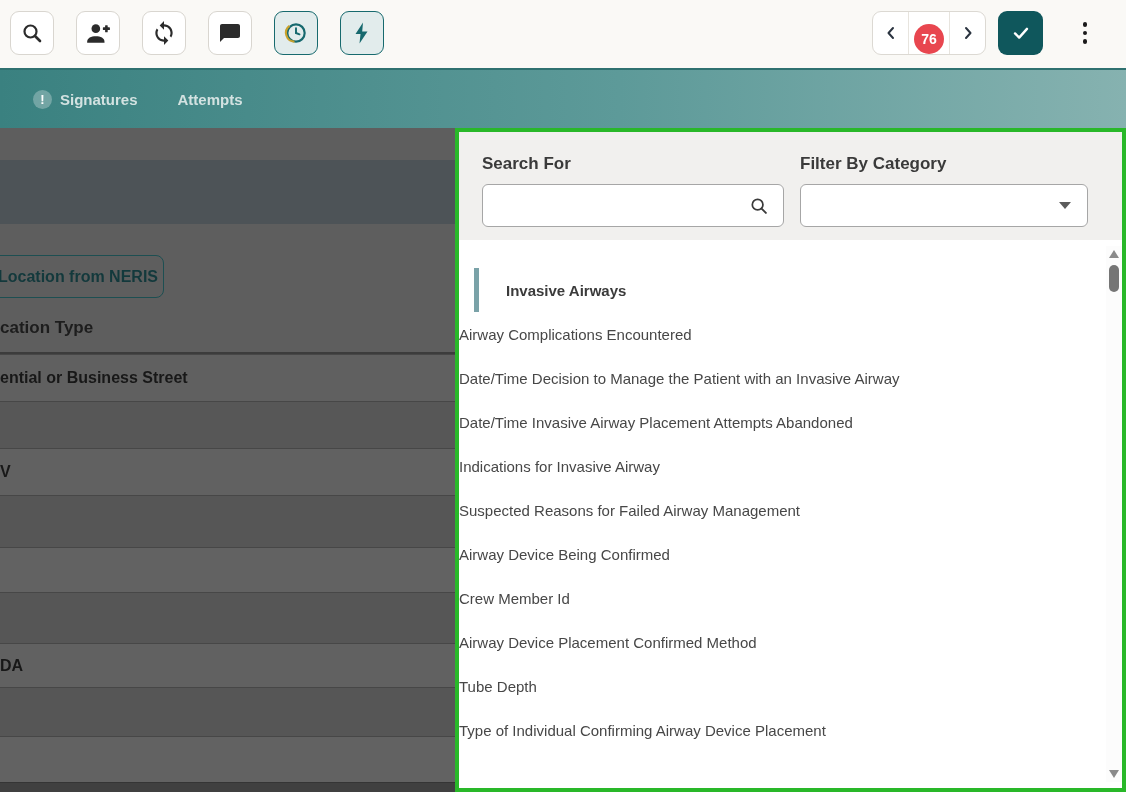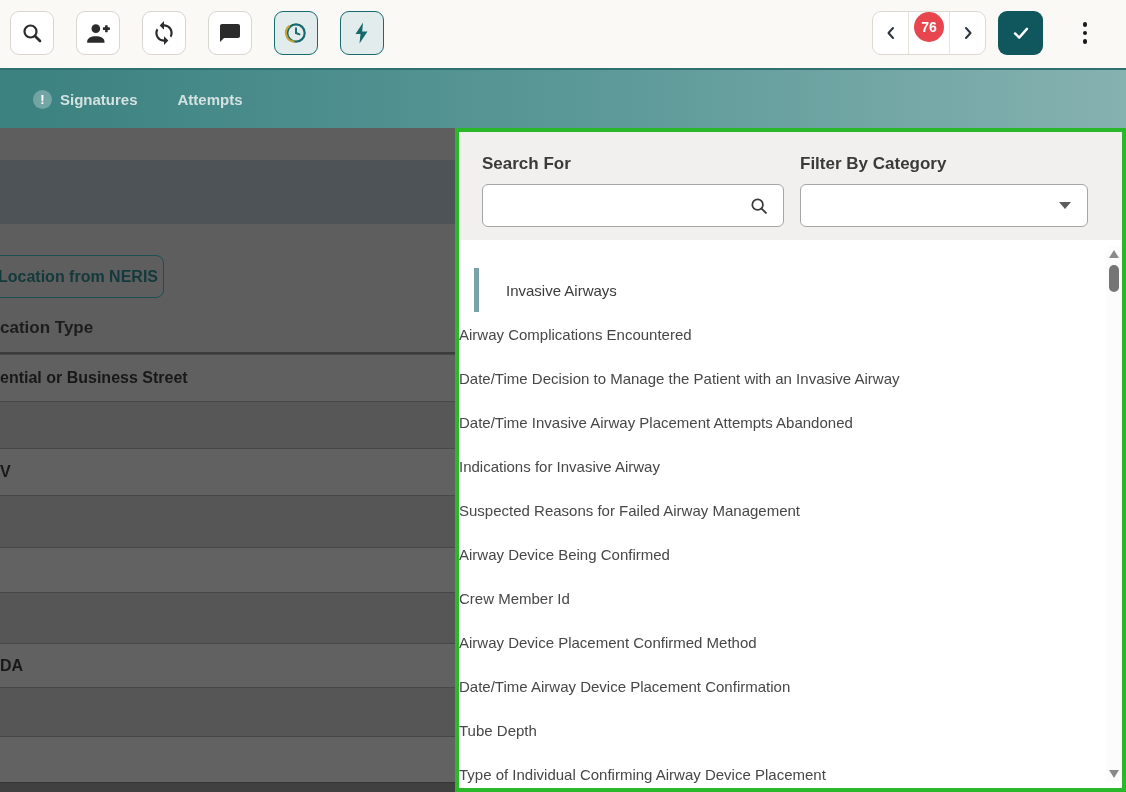--- a/index.html
+++ b/index.html
@@ -12,21 +12,21 @@
   .tool-btn { position:absolute; top:11px; width:44px; height:44px; background:#ffffff;
     border:1.5px solid #d9d6d0; border-radius:9px; display:flex; align-items:center;
     justify-content:center; cursor:pointer; }
   .tool-btn.active { background:#e2ecec; border:1.6px solid #176a6e; }
   .tool-btn svg { display:block; }
 
   
   .pager { position:absolute; left:872px; top:11px; height:44px; display:flex;
     border:1.5px solid #dcd9d3; border-radius:9px; background:#fff; overflow:hidden; }
   .pager .pg-btn { width:35px; display:flex; align-items:center; justify-content:center; cursor:pointer; }
-  .pager .pg-mid { width:42px; display:flex; align-items:flex-start; justify-content:center;
+  .pager .pg-mid { width:42px; display:flex; align-items:flex-end; justify-content:center;
     border-left:1px solid #e7e4de; border-right:1px solid #e7e4de; }
   .badge { width:30px; height:30px; border-radius:50%; background:#e8464f; color:#fff;
     font-size:14px; font-weight:bold; display:flex; align-items:center; justify-content:center; }
 
   .check-btn { position:absolute; left:998px; top:11px; width:45px; height:44px;
     background:#0f575c; border-radius:9px; display:flex; align-items:center;
     justify-content:center; cursor:pointer; }
   .kebab { position:absolute; left:1066px; top:11px; width:38px; height:44px; display:flex;
     flex-direction:column; align-items:center; justify-content:center; gap:4px; cursor:pointer; }
   .kebab span { width:4.5px; height:4.5px; border-radius:50%; background:#1a1a1a; }
@@ -82,21 +82,21 @@
   .search-box .mag { margin-right:13px; flex:none; }
   .select-box { position:absolute; left:341px; top:52px; width:288px; height:43px; background:#fff;
     border:1px solid #a6a6a6; border-radius:6px; display:flex; align-items:center;
     justify-content:flex-end; cursor:pointer; }
   .caret { width:0; height:0; border-left:6px solid transparent; border-right:6px solid transparent;
     border-top:7px solid #5c5c5c; margin-right:16px; }
 
   .panel-list { flex:1; background:#fff; position:relative; overflow:hidden; }
   .list-inner { position:absolute; left:0; top:28px; right:20px; }
   .group-header { position:relative; height:44px; display:flex; align-items:center;
-    font-size:15px; font-weight:normal; color:#3b3b3b; padding-left:47px; }
+    font-size:15px; font-weight:bold; color:#3b3b3b; padding-left:47px; }
   .group-header .accent { position:absolute; left:15px; top:0; width:5px; height:44px;
     background:#7aa2a8; }
   .list-item { height:44px; display:flex; align-items:center; 
     font-size:15px; color:#474747; cursor:pointer; white-space:nowrap; }
 
   
   .vscroll { position:absolute; right:0; top:6px; bottom:6px; width:16px; background:#fcfcfc; }
   .arrow-up { position:absolute; top:4px; left:3px; width:0; height:0;
     border-left:5px solid transparent; border-right:5px solid transparent;
     border-bottom:8px solid #8a8a8a; cursor:pointer; }
@@ -236,21 +236,20 @@
         </div>
 
       <div class="list-item">Airway Complications Encountered</div>
           <div class="list-item">Date/Time Decision to Manage the Patient with an Invasive Airway</div>
           <div class="list-item">Date/Time Invasive Airway Placement Attempts Abandoned</div>
           <div class="list-item">Indications for Invasive Airway</div>
           <div class="list-item">Suspected Reasons for Failed Airway Management</div>
           <div class="list-item">Airway Device Being Confirmed</div>
           <div class="list-item">Crew Member Id</div>
           <div class="list-item">Airway Device Placement Confirmed Method</div>
-          <div class="list-item">Date/Time Airway Device Placement Confirmation</div>
           <div class="list-item">Tube Depth</div>
           <div class="list-item">Type of Individual Confirming Airway Device Placement</div>
         </div>
       <div class="vscroll">
         <div class="arrow-up"></div>
         <div class="thumb"></div>
         <div class="arrow-down"></div>
       </div>
     </div>
   </div>

